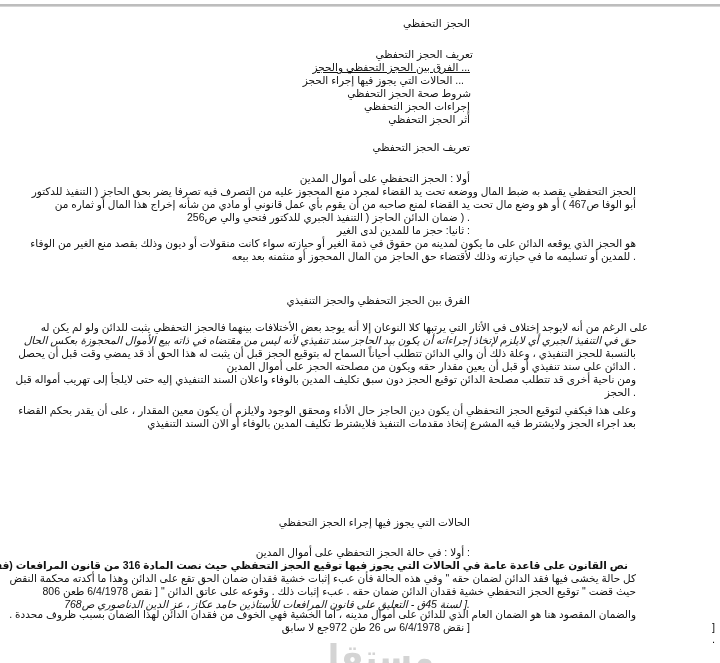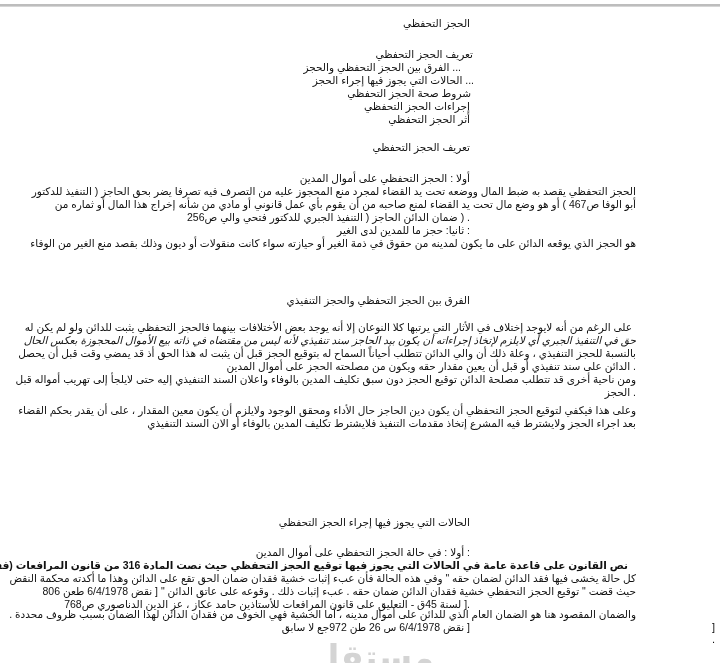--- a/index.html
+++ b/index.html
@@ -15,53 +15,54 @@
 </head>
 <body>
 
 <div class="top-rule"></div>
 
 <div class="page">
 
   <div class="ln" style="top:17px; right:178px;">الحجز التحفظي</div>
 
   <div class="ln" style="top:48px; right:175px;">تعريف الحجز التحفظي</div>
-  <div class="ln" style="top:61px; right:187px;">... الفرق بين الحجز التحفظي والحجز</div>
-  <div class="ln" style="top:74px; right:174px;">... الحالات التي يجوز فيها إجراء الحجز</div>
+  <div class="ln" style="top:61px; right:178px;text-decoration:underline;">... الفرق بين الحجز التحفظي والحجز</div>
+  <div class="ln" style="top:74px; right:184px;">... الحالات التي يجوز فيها إجراء الحجز</div>
   <div class="ln" style="top:87px; right:177px;">شروط صحة الحجز التحفظي</div>
   <div class="ln" style="top:100px; right:178px;">إجراءات الحجز التحفظي</div>
   <div class="ln" style="top:113px; right:178px;">أثر الحجز التحفظي</div>
 
   <div class="ln" style="top:141px; right:178px;">تعريف الحجز التحفظي</div>
 
   <div class="ln" style="top:172px; right:178px;">أولا : الحجز التحفظي على أموال المدين</div>
   <div class="ln" style="top:185px; right:12px;">الحجز التحفظي يقصد به ضبط المال ووضعه تحت يد القضاء لمجرد منع المحجوز عليه من التصرف فيه تصرفا يضر بحق الحاجز ( التنفيذ للدكتور</div>
   <div class="ln" style="top:198px; right:12px;">أبو الوفا ص467 ) أو هو وضع مال تحت يد القضاء لمنع صاحبه من أن يقوم بأي عمل قانوني أو مادي من شأنه إخراج هذا المال أو ثماره من</div>
   <div class="ln" style="top:211px; right:178px;">. ( ضمان الدائن الحاجز ( التنفيذ الجبري للدكتور فتحي والي ص256</div>
   <div class="ln" style="top:224px; right:178px;">: ثانيا: حجز ما للمدين لدى الغير</div>
   <div class="ln" style="top:237px; right:12px;text-align:right;">هو الحجز الذي يوقعه الدائن على ما يكون لمدينه من حقوق في ذمة الغير أو حيازته سواء كانت منقولات أو ديون وذلك بقصد منع الغير من الوفاء</div>
+  <div class="ln" style="top:250px; right:12px;">. للمدين أو تسليمه ما في حيازته وذلك لأقتضاء حق الحاجز من المال المحجوز أو منثمنه بعد بيعه</div>
 
   <div class="ln" style="top:294px; right:178px;">الفرق بين الحجز التحفظي والحجز التنفيذي</div>
 
-  <div class="ln" style="top:321px; right:16px;">على الرغم من أنه لايوجد إختلاف في الأثار التي يرتبها كلا النوعان إلا أنه يوجد بعض الأختلافات بينهما فالحجز التحفظي يثبت للدائن ولو لم يكن له</div>
+  <div class="ln" style="top:321px; right:0;">على الرغم من أنه لايوجد إختلاف في الأثار التي يرتبها كلا النوعان إلا أنه يوجد بعض الأختلافات بينهما فالحجز التحفظي يثبت للدائن ولو لم يكن له</div>
   <div class="ln" style="top:334px; right:12px;font-style:italic;">حق في التنفيذ الجبري أي لايلزم لإتخاذ إجراءاته أن يكون بيد الحاجز سند تنفيذي لأنه ليس من مقتضاه في ذاته بيع الأموال المحجوزة بعكس الحال</div>
   <div class="ln" style="top:347px; right:12px;">بالنسبة للحجز التنفيذي ، وعلة ذلك أن والي الدائن تتطلب أحياناً السماح له بتوقيع الحجز قبل أن يثبت له هذا الحق أذ قد يمضي وقت قبل أن يحصل</div>
   <div class="ln" style="top:360px; right:12px;">. الدائن على سند تنفيذي أو قبل أن يعين مقدار حقه ويكون من مصلحته الحجز على أموال المدين</div>
   <div class="ln" style="top:373px; right:12px;">ومن ناحية أخرى قد تتطلب مصلحة الدائن توقيع الحجز دون سبق تكليف المدين بالوفاء واعلان السند التنفيذي إليه حتى لايلجأ إلى تهريب أمواله قبل</div>
   <div class="ln" style="top:386px; right:12px;">. الحجز</div>
   <div class="ln" style="top:404px; right:12px;">وعلى هذا فيكفي لتوقيع الحجز التحفظي أن يكون دين الحاجز حال الأداء ومحقق الوجود ولايلزم أن يكون معين المقدار ، على أن يقدر بحكم القضاء</div>
   <div class="ln" style="top:417px; right:12px;">بعد اجراء الحجز ولايشترط فيه المشرع إتخاذ مقدمات التنفيذ فلايشترط تكليف المدين بالوفاء أو الان السند التنفيذي</div>
 
   <div class="ln" style="top:516px; right:178px;">الحالات التي يجوز فيها إجراء الحجز التحفظي</div>
 
   <div class="ln" style="top:546px; right:178px;">: أولا : في حالة الحجز التحفظي على أموال المدين</div>
   <div class="ln" style="top:559px; right:20px;font-weight:bold;">نص القانون على قاعدة عامة في الحالات التي يجوز فيها توقيع الحجز التحفظي حيث نصت المادة 316 من قانون المرافعات (فقرة2) على أنه " في</div>
   <div class="ln" style="top:572px; right:12px;">كل حالة يخشى فيها فقد الدائن لضمان حقه " وفي هذه الحالة فأن عبء إثبات خشية فقدان ضمان الحق تقع على الدائن وهذا ما أكدته محكمة النقض</div>
   <div class="ln" style="top:585px; right:12px;">حيث قضت " توقيع الحجز التحفظي خشية فقدان الدائن ضمان حقه . عبء إثبات ذلك . وقوعه على عاتق الدائن " [ نقض 6/4/1978 طعن 806</div>
-  <div class="ln" style="top:598px; right:178px;">.[ لسنة 45ق - التعليق على قانون المرافعات للأستاذين حامد عكاز ، عز الدين الدناصوري ص768</div>
+  <div class="ln" style="top:598px; right:178px;font-style:italic;">.[ لسنة 45ق - التعليق على قانون المرافعات للأستاذين حامد عكاز ، عز الدين الدناصوري ص768</div>
   <div class="ln" style="top:608px; right:12px;">والضمان المقصود هنا هو الضمان العام الذي للدائن على أموال مدينه ، أما الخشية فهي الخوف من فقدان الدائن لهذا الضمان بسبب ظروف محددة .</div>
   <div class="ln" style="top:621px; right:178px;">[ نقض 6/4/1978 س 26 طن 972جع   لا   سابق</div>
 
   <div class="bracket">] .</div>
 
   <div class="w w-ar" style="left:310px; top:606px; width:120px;">مستقل</div>
   <div class="w w-lat" style="left:310px; top:644px; width:120px;">mostaql.com</div>
 </div>
 
 </body></html>

